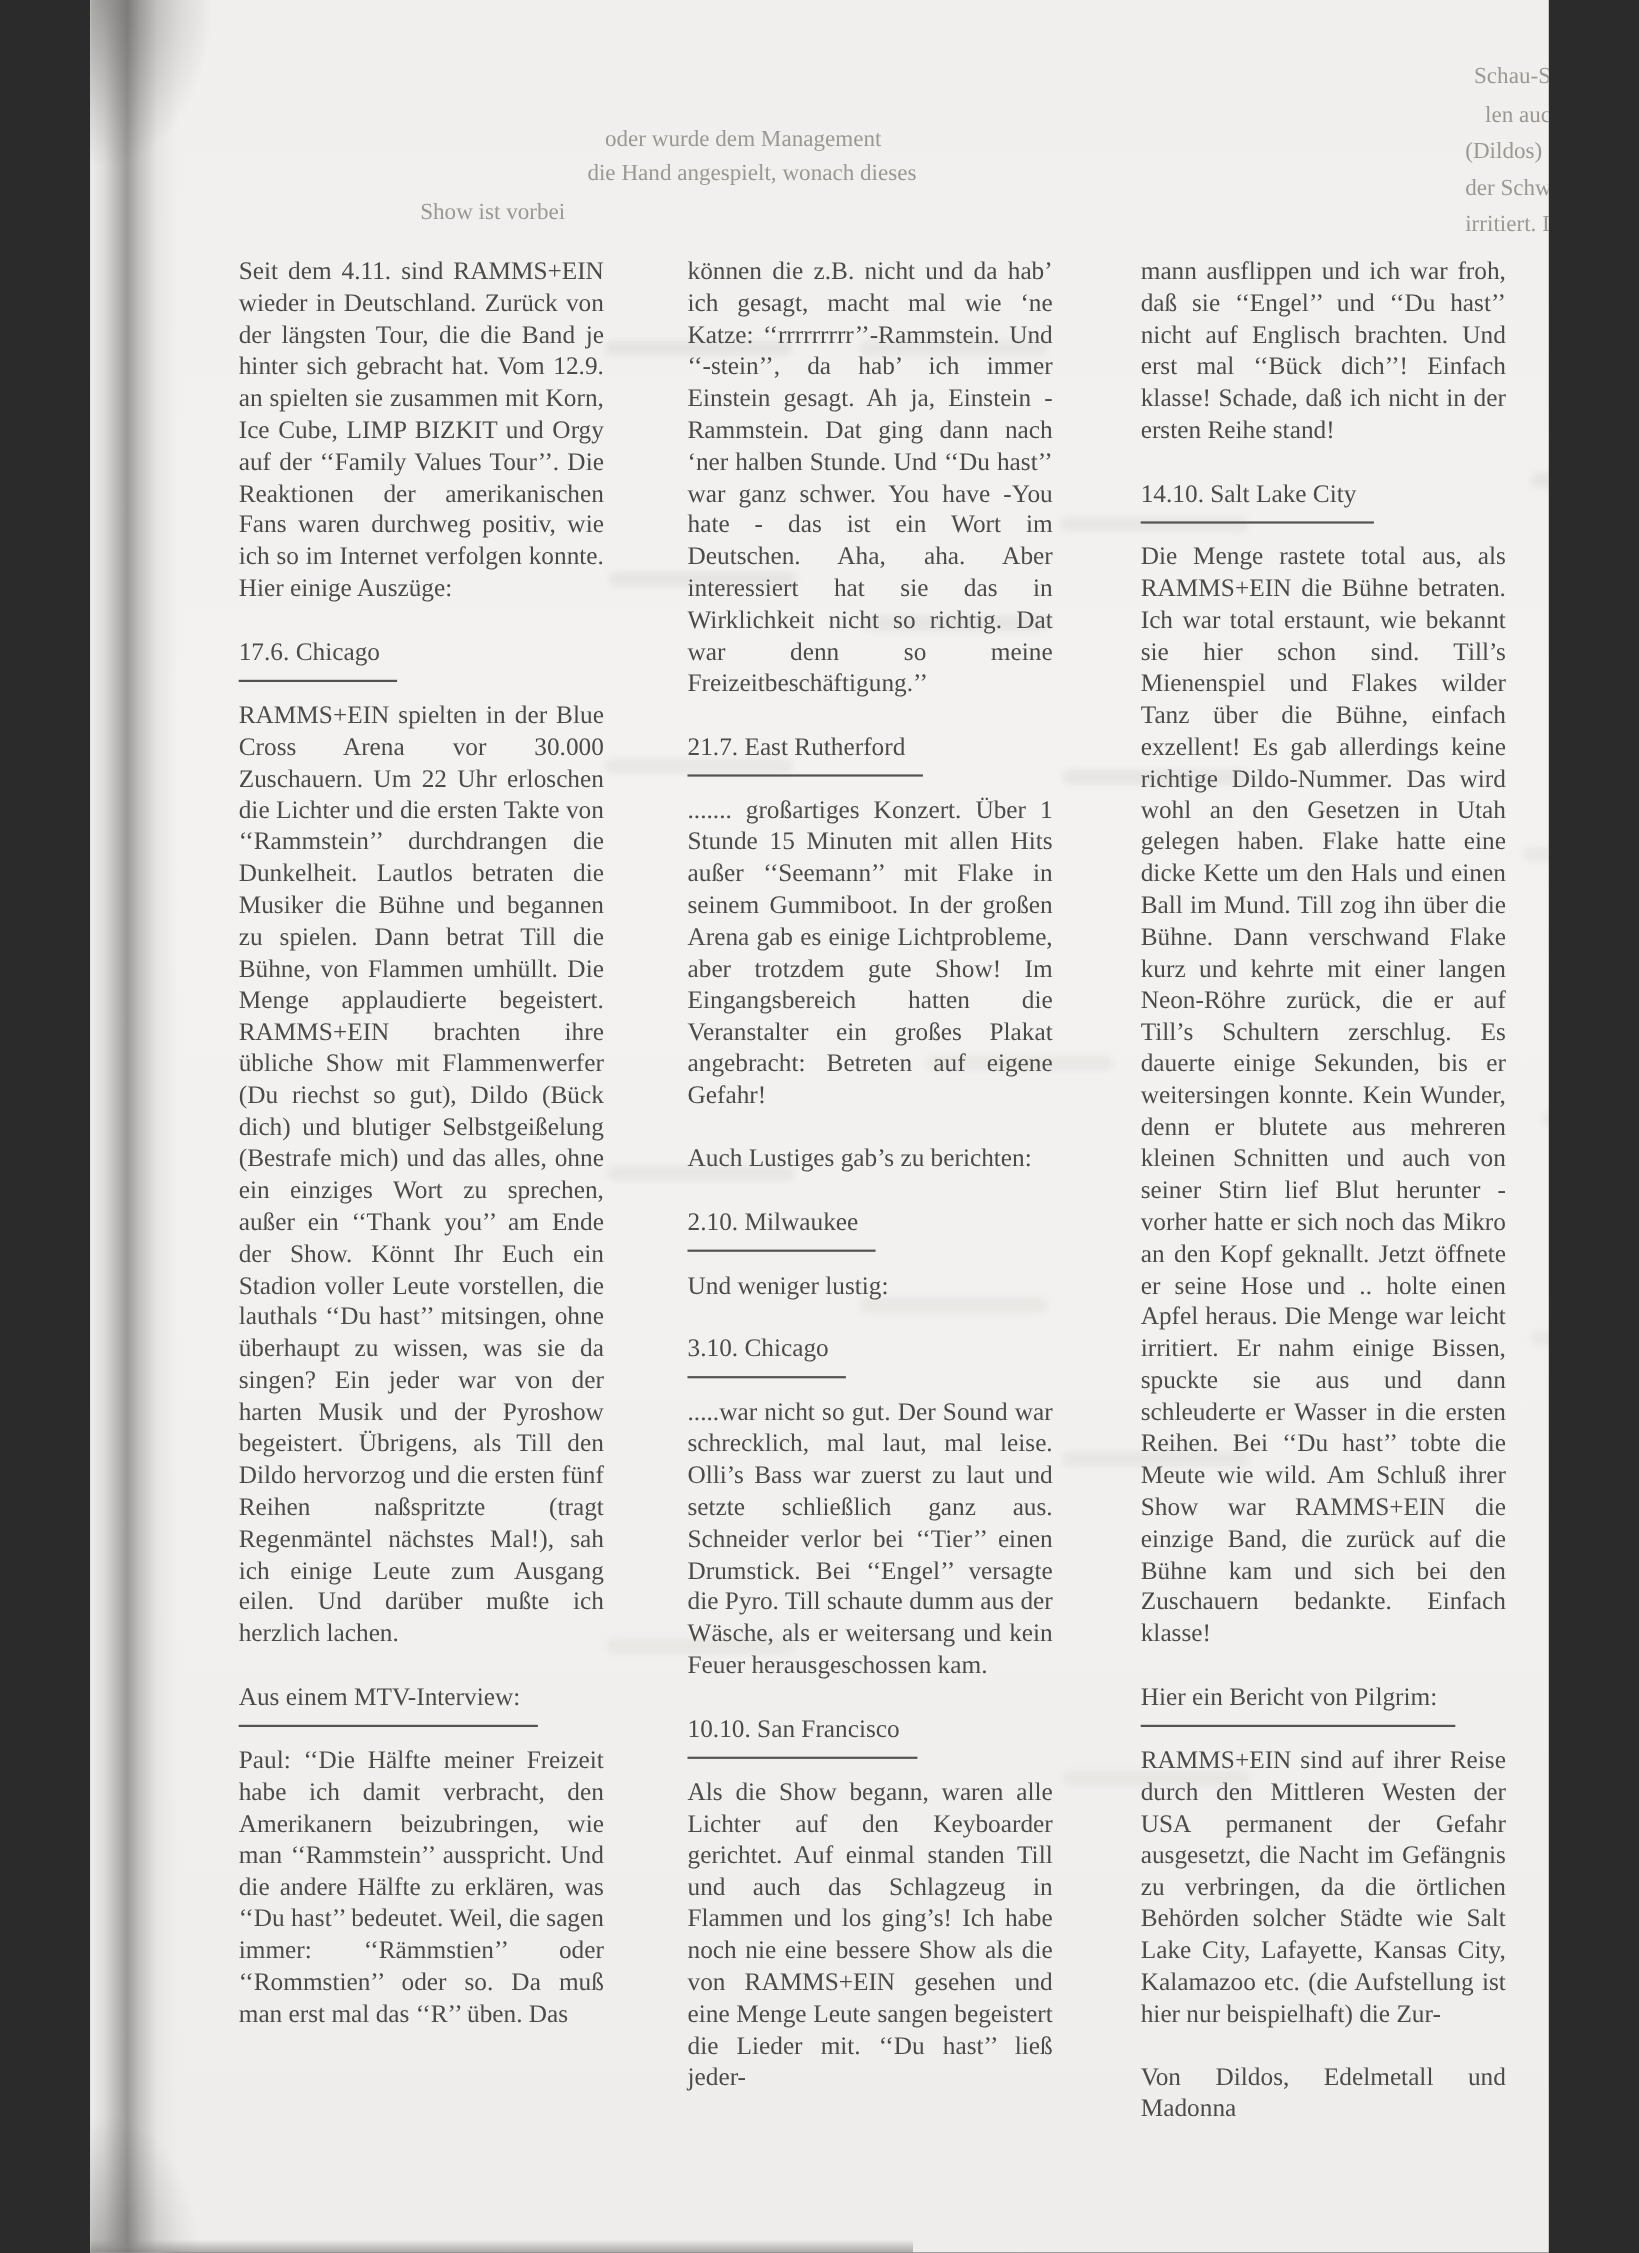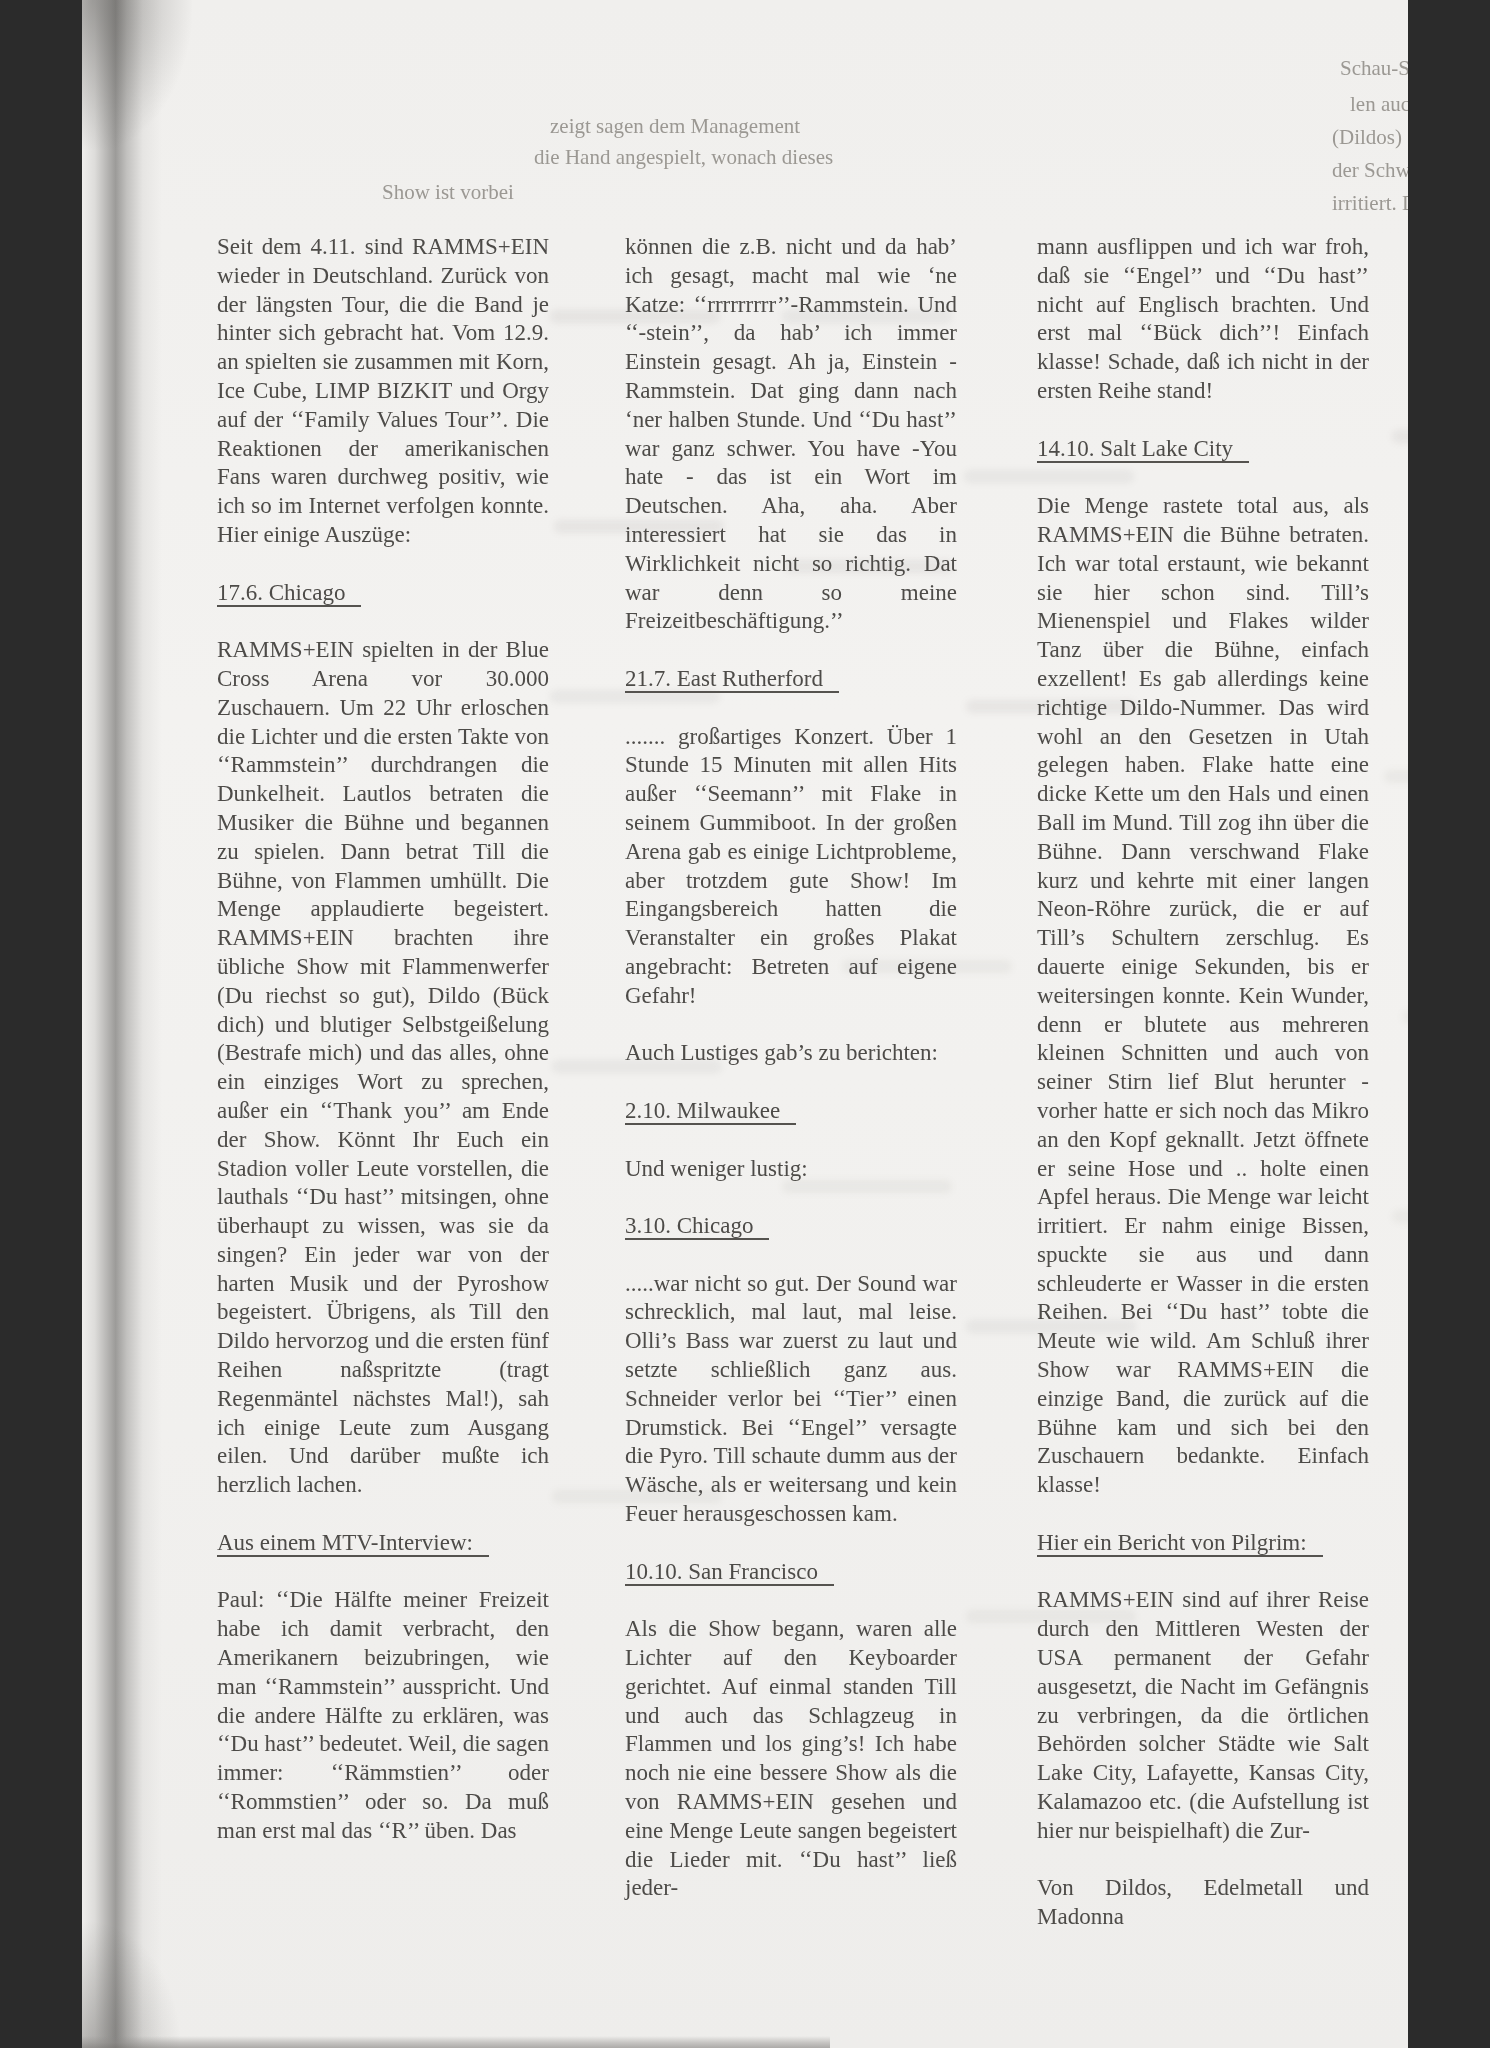--- a/index.html
+++ b/index.html
@@ -43,21 +43,21 @@
     text-align:justify;
     font-size:23px;line-height:28.8px;color:#4d4b48;
   }
   .col-1{left:135px;}
   .col-2{left:543px;}
   .col-3{left:955px;}
   .col p.para{margin:0 0 28.8px 0;}
   .col div.heading{margin:0 0 28.8px 0;text-align:left;}
   .heading .hl{
     border-bottom:2px solid #55534f;
-    padding-right:16px;padding-bottom:0;
+    padding-right:16px;padding-bottom:13px;
   }
   .ghost-layer{position:absolute;left:0;top:0;width:100%;height:100%;pointer-events:none;}
   .ghost{
     position:absolute;font-size:21px;line-height:33px;
     color:#9b9893;filter:blur(.5px);white-space:nowrap;
   }
   .noise{
     position:absolute;left:0;top:0;width:170px;height:13px;border-radius:7px;
     background:transparent;
     box-shadow:
@@ -85,21 +85,21 @@
 <body>
 
 <div class="page">
 
   <div class="ghost-layer" id="ghost-layer">
       <div class="ghost" style="left: 1258px; top: 52px;">Schau-Stellung von Gesch</div>
       <div class="ghost" style="left: 1268px; top: 88px;">len auch durch</div>
       <div class="ghost" style="left: 1250px; top: 121px;">(Dildos) als straflose Handlung in</div>
       <div class="ghost" style="left: 1250px; top: 154px;">der Schwere einer Vergewaltigung</div>
       <div class="ghost" style="left: 1250px; top: 187px;">irritiert. Die</div>
-      <div class="ghost" style="left: 468px; top: 110px;">zeigt sagen dem Management</div>
+      <div class="ghost" style="left: 468px; top: 110px;">oder wurde dem Management</div>
       <div class="ghost" style="left: 452px; top: 141px;">die Hand angespielt, wonach dieses</div>
       <div class="ghost" style="left: 300px; top: 176px;">Show ist vorbei</div>
     </div>
   <div class="noise"></div>
 
 
   <div class="col col-1">
       <p class="para">Seit dem 4.11. sind RAMMS+EIN wieder in Deutschland. Zurück von der längsten Tour, die die Band je hinter sich gebracht hat. Vom 12.9. an spielten sie zusammen mit Korn, Ice Cube, LIMP BIZKIT und Orgy auf der ‘‘Family Values Tour’’. Die Reaktionen der amerikanischen Fans waren durchweg positiv, wie ich so im Internet verfolgen konnte. Hier einige Auszüge:</p>
       <div class="heading"><span class="hl">17.6. Chicago</span></div>
       <p class="para">RAMMS+EIN spielten in der Blue Cross Arena vor 30.000 Zuschauern. Um 22 Uhr erloschen die Lichter und die ersten Takte von ‘‘Rammstein’’ durchdrangen die Dunkelheit. Lautlos betraten die Musiker die Bühne und begannen zu spielen. Dann betrat Till die Bühne, von Flammen umhüllt. Die Menge applaudierte begeistert. RAMMS+EIN brachten ihre übliche Show mit Flammenwerfer (Du riechst so gut), Dildo (Bück dich) und blutiger Selbstgeißelung (Bestrafe mich) und das alles, ohne ein einziges Wort zu sprechen, außer ein ‘‘Thank you’’ am Ende der Show. Könnt Ihr Euch ein Stadion voller Leute vorstellen, die lauthals ‘‘Du hast’’ mitsingen, ohne überhaupt zu wissen, was sie da singen? Ein jeder war von der harten Musik und der Pyroshow begeistert. Übrigens, als Till den Dildo hervorzog und die ersten fünf Reihen naßspritzte (tragt Regenmäntel nächstes Mal!), sah ich einige Leute zum Ausgang eilen. Und darüber mußte ich herzlich lachen.</p>

